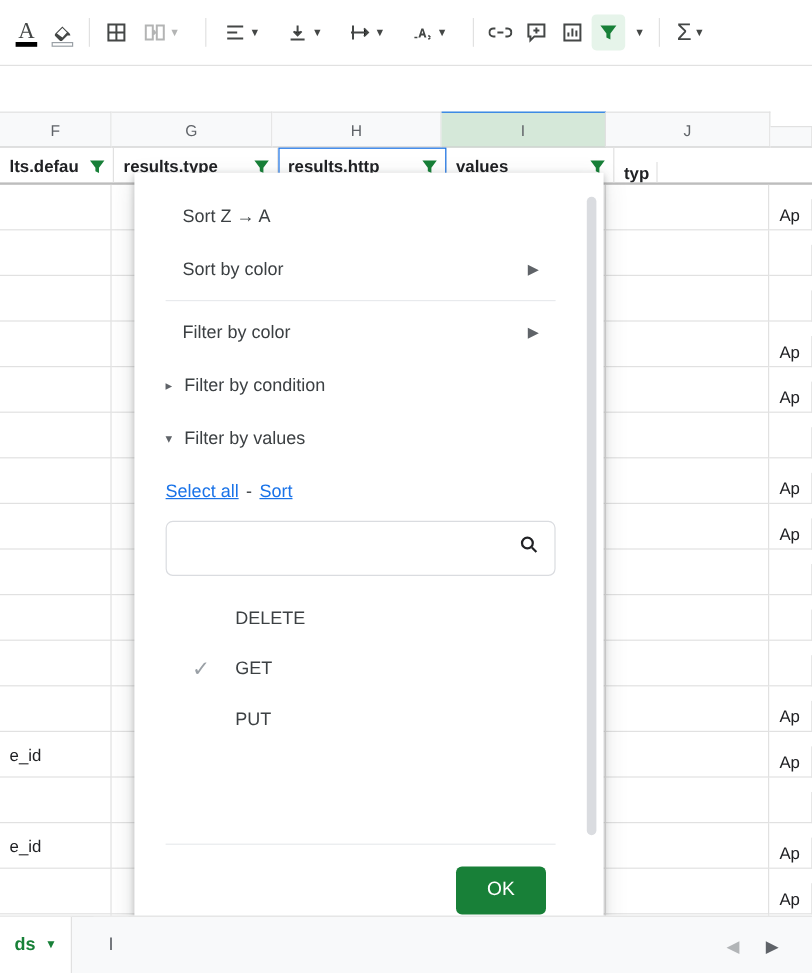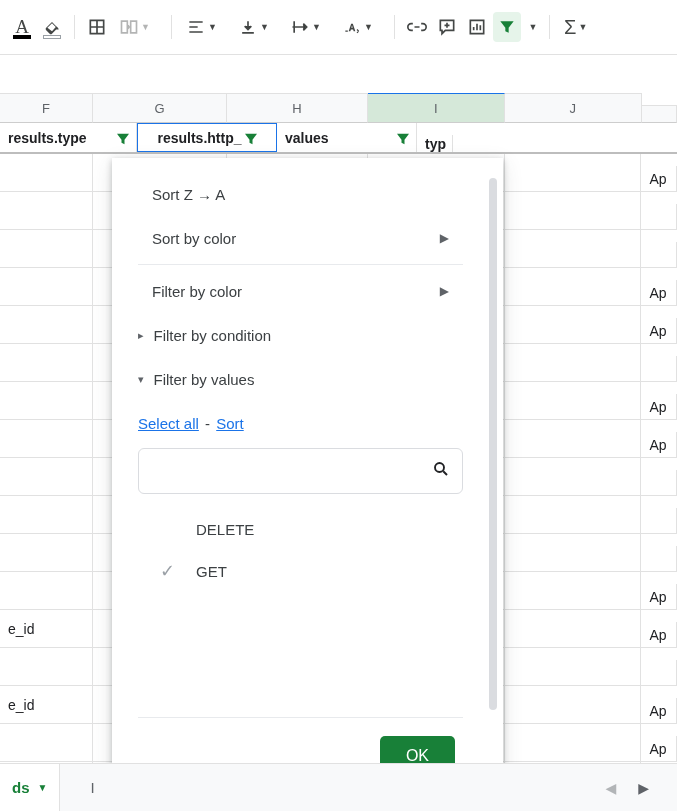--- a/index.html
+++ b/index.html
@@ -28,36 +28,36 @@
   .fill-color{position:relative;}
   .fill-color::before{content:"";position:absolute;left:5px;right:5px;bottom:3px;height:4px;background:#fff;border:1px solid #9aa0a6;box-sizing:border-box;}
 
   
   .grid{position:relative;}
   .col-headers{display:flex;height:30px;margin-top:38px;}
   .col-header{border-top:1px solid var(--grid-border);border-bottom:1px solid #cdcdcd;border-right:1px solid var(--grid-border);background:var(--header-bg);display:flex;align-items:center;justify-content:center;color:#5f6368;font-size:13px;box-sizing:border-box;}
   .col-header.active{background:var(--active-col);border-top:1px solid var(--active-col-border);}
   .field-headers{display:flex;height:29px;border-bottom:2px solid #bdbdbd;}
   .field-header{border-right:1px solid var(--grid-border);display:flex;align-items:center;padding:0 6px 0 8px;font-size:14px;font-weight:700;color:#202124;box-sizing:border-box;justify-content:space-between;overflow:hidden;white-space:nowrap;}
-  .field-header.active{outline:1px solid var(--active-col-border);outline-offset:-1px;position:relative;justify-content:center;}
+  .field-header.active{outline:1px solid var(--active-col-border);outline-offset:-1px;position:relative;}
   .field-header.active::after{content:"";position:absolute;right:-1px;bottom:-6px;width:0;height:0;border-left:5px solid transparent;border-top:6px solid var(--active-col-border);}
   .filter-badge{width:16px;height:16px;}
   .filter-badge svg{display:block;}
   .rows{}
   .row{display:flex;height:38px;}
   .cell{border-right:1px solid var(--grid-border);border-bottom:1px solid var(--grid-border);box-sizing:border-box;padding:0 8px;display:flex;align-items:center;white-space:nowrap;overflow:hidden;font-size:14px;}          
   .c-f{width:95px;}
   .c-g{width:137px;}
   .c-h{width:144px;}
   .c-i{width:140px;}
   .c-j{width:140px;}
   .c-k{width:36px;margin-top:12px;}
 
   
-  .popup{position:absolute;left:112px;top:158px;width:391px;height:632px;background:#fff;box-shadow:0 2px 6px rgba(60,64,67,.3),0 6px 20px rgba(60,64,67,.15);border-radius:0 0 3px 3px;display:flex;}
+  .popup{position:absolute;left:112px;top:144px;width:391px;height:632px;background:#fff;box-shadow:0 2px 6px rgba(60,64,67,.3),0 6px 20px rgba(60,64,67,.15);border-radius:0 0 3px 3px;display:flex;}
   .popup-inner{flex:1;padding:14px 26px 14px 26px;display:flex;flex-direction:column;}
   .popup-scroll{width:8px;margin:20px 6px 80px 0;background:#dadce0;border-radius:4px;}
   .menu-item{height:44px;display:flex;align-items:center;padding:0 14px;font-size:15px;color:#3c4043;border-radius:0;justify-content:space-between;}
   .menu-item .chev{color:#5f6368;font-size:12px;}
   .menu-item .disc{color:#5f6368;font-size:11px;margin-right:10px;}
   .menu-sep{height:1px;background:#e8eaed;margin:4px 0;}
   .links{padding:14px 0 10px 0;font-size:15px;}
   .links a{color:var(--link);text-decoration:underline;}
   .links .dash{color:#3c4043;margin:0 2px;}
   .search{margin-top:6px;border:1px solid #dadce0;border-radius:6px;height:44px;display:flex;align-items:center;padding:0 12px;gap:8px;}
@@ -169,20 +169,28 @@
 <div class="grid">
   <div class="col-headers" id="col-headers">
       <div class="col-header c-f">F</div>
       <div class="col-header c-g">G</div>
       <div class="col-header c-h">H</div>
       <div class="col-header c-i active">I</div>
       <div class="col-header c-j">J</div>
       <div class="col-header c-k"></div>
     </div>
   <div class="field-headers" id="field-headers">
+      <div class="field-header c-f">
+        <span>lts.defau</span>
+        <span class="filter-badge">
+          <svg viewBox="0 0 24 24">
+            <path fill="#188038" d="M4 5h16l-6 8v6l-4-2v-4z"></path>
+          </svg>
+        </span>
+      </div>
       <div class="field-header c-g">
         <span>results.type</span>
         <span class="filter-badge">
           <svg viewBox="0 0 24 24">
             <path fill="#188038" d="M4 5h16l-6 8v6l-4-2v-4z"></path>
           </svg>
         </span>
       </div>
       <div class="field-header c-i active">
         <span>results.http_</span>
@@ -386,20 +394,24 @@
     </div>
     <div class="values" id="filter-values">
         <div class="value-row">
           <span class="chk">✓</span>
           <span>DELETE</span>
         </div>
         <div class="value-row checked">
           <span class="chk">✓</span>
           <span>GET</span>
         </div>
+        <div class="value-row">
+          <span class="chk">✓</span>
+          <span>PUT</span>
+        </div>
       </div>
     <div style="flex:1"></div>
     <div class="popup-sep"></div>
     <div class="popup-actions">
       <button class="btn ok">OK</button>
     </div>
   </div>
   <div class="popup-scroll"></div>
 </div>
 

